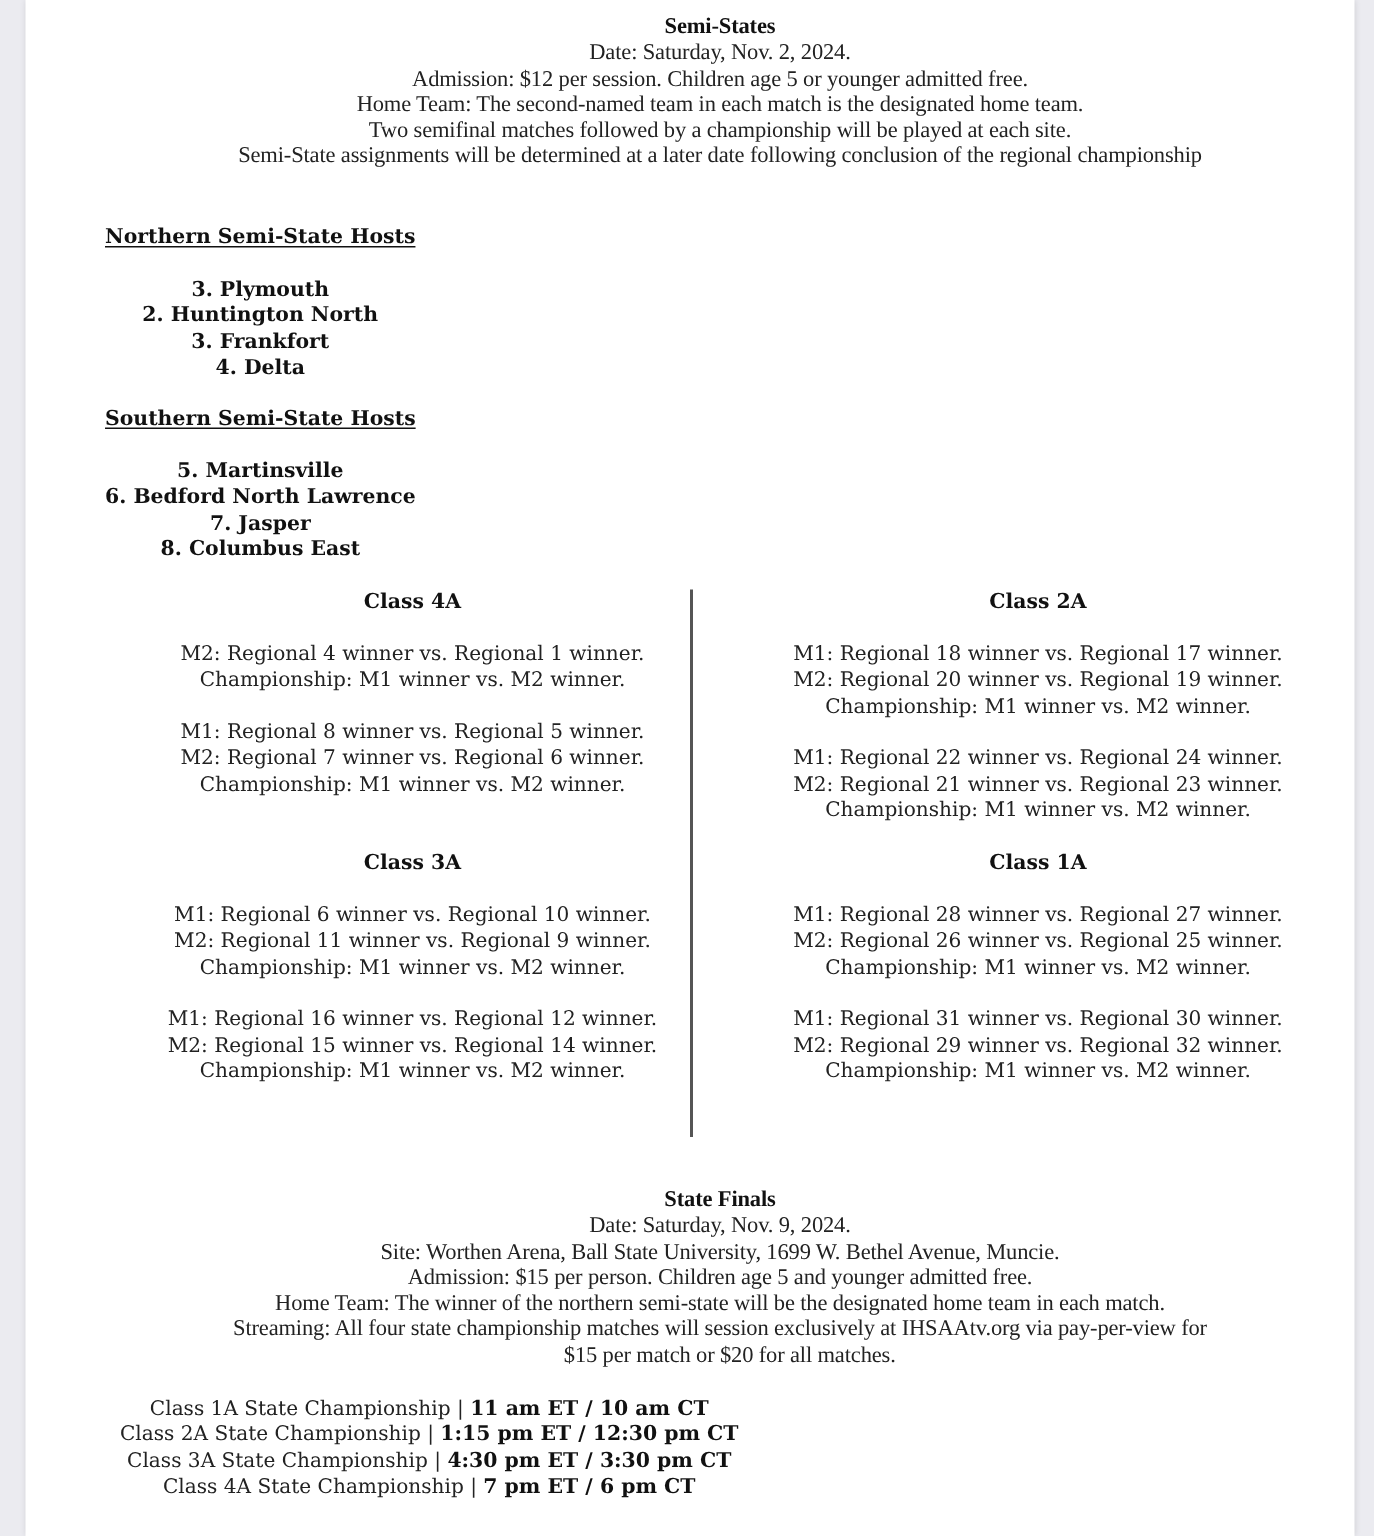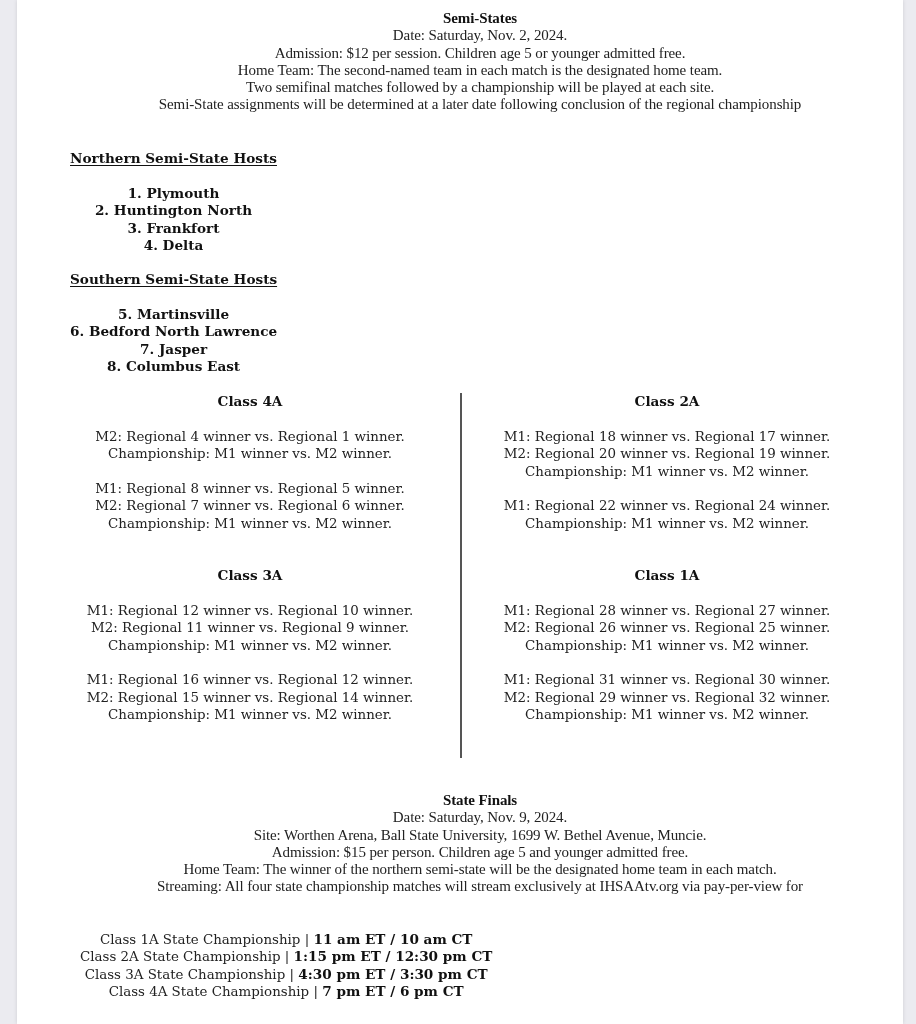--- a/index.html
+++ b/index.html
@@ -17,42 +17,42 @@
   }
   .cond { font-family: "Liberation Serif", "DejaVu Serif", serif; font-size: 15px; line-height: 17.3px; letter-spacing: -0.1px; }
   .abs { position: absolute; }
   .bold { font-weight: bold; color: #111; }
   .underline { text-decoration: underline; text-underline-offset: 2px; }
   .slab { font-family: "DejaVu Serif", serif; font-size: 13.4px; line-height: 17.4px; }
   .slab-bold { font-family: "DejaVu Serif", serif; font-size: 13.6px; font-weight: bold; line-height: 17.4px; color: #111; }
   .line { white-space: nowrap; }
   .indent { padding-left: 13px; }
   .divider { position: absolute; left: 443px; top: 393px; width: 1.5px; height: 365px; background: #555; }
-  .col { position: absolute; width: 360px; }
+  .col { position: absolute; width: 360px; margin-left: 25px; }
   .blank { height: 17.4px; }
   .sep { font-weight: normal; }
 </style>
 </head>
 <body>
 
 <div class="page">
 
   <div class="abs cond" style="left:53px; top:10px; width:820px;">
     <div class="line bold">Semi-States</div>
     <div class="line">Date: Saturday, Nov. 2, 2024.</div>
     <div class="line">Admission: $12 per session. Children age 5 or younger admitted free.</div>
     <div class="line">Home Team: The second-named team in each match is the designated home team.</div>
     <div class="line">Two semifinal matches followed by a championship will be played at each site.</div>
     <div class="line">Semi-State assignments will be determined at a later date following conclusion of the regional championship</div>
   </div>
 
   <div class="abs" style="left:53px; top:150px;">
     <div class="line slab-bold underline">Northern Semi-State Hosts</div>
     <div class="blank"></div>
-    <div class="line slab-bold">1. Plymouth</div>
+    <div class="line slab-bold">3. Plymouth</div>
     <div class="line slab-bold">2. Huntington North</div>
     <div class="line slab-bold">3. Frankfort</div>
     <div class="line slab-bold">4. Delta</div>
   </div>
 
   <div class="abs" style="left:53px; top:271px;">
     <div class="line slab-bold underline">Southern Semi-State Hosts</div>
     <div class="blank"></div>
     <div class="line slab-bold">5. Martinsville</div>
     <div class="line slab-bold">6. Bedford North Lawrence</div>
@@ -72,27 +72,28 @@
   </div>
 
   <div class="col" style="left:470px; top:393px;">
     <div class="line slab-bold">Class 2A</div>
     <div class="blank"></div>
     <div class="line slab">M1: Regional 18 winner vs. Regional 17 winner.</div>
     <div class="line slab">M2: Regional 20 winner vs. Regional 19 winner.</div>
     <div class="line slab">Championship: M1 winner vs. M2 winner.</div>
     <div class="blank"></div>
     <div class="line slab">M1: Regional 22 winner vs. Regional 24 winner.</div>
+    <div class="line slab">M2: Regional 21 winner vs. Regional 23 winner.</div>
     <div class="line slab">Championship: M1 winner vs. M2 winner.</div>
   </div>
 
   <div class="col" style="left:53px; top:567px;">
     <div class="line slab-bold">Class 3A</div>
     <div class="blank"></div>
-    <div class="line slab">M1: Regional 12 winner vs. Regional 10 winner.</div>
+    <div class="line slab">M1: Regional 6 winner vs. Regional 10 winner.</div>
     <div class="line slab">M2: Regional 11 winner vs. Regional 9 winner.</div>
     <div class="line slab">Championship: M1 winner vs. M2 winner.</div>
     <div class="blank"></div>
     <div class="line slab">M1: Regional 16 winner vs. Regional 12 winner.</div>
     <div class="line slab">M2: Regional 15 winner vs. Regional 14 winner.</div>
     <div class="line slab">Championship: M1 winner vs. M2 winner.</div>
   </div>
 
   <div class="col" style="left:470px; top:567px;">
     <div class="line slab-bold">Class 1A</div>
@@ -107,21 +108,22 @@
   </div>
 
   <div class="divider"></div>
 
   <div class="abs cond" style="left:53px; top:792px; width:820px;">
     <div class="line bold">State Finals</div>
     <div class="line">Date: Saturday, Nov. 9, 2024.</div>
     <div class="line">Site: Worthen Arena, Ball State University, 1699 W. Bethel Avenue, Muncie.</div>
     <div class="line">Admission: $15 per person. Children age 5 and younger admitted free.</div>
     <div class="line">Home Team: The winner of the northern semi-state will be the designated home team in each match.</div>
-    <div class="line">Streaming: All four state championship matches will stream exclusively at IHSAAtv.org via pay-per-view for</div>
+    <div class="line">Streaming: All four state championship matches will session exclusively at IHSAAtv.org via pay-per-view for</div>
+    <div class="line indent">$15 per match or $20 for all matches.</div>
   </div>
 
   <div class="abs" style="left:63px; top:931px;">
     <div class="line slab">
       <span>Class 1A State Championship</span>
       <span class="sep">|</span>
       <span class="slab-bold">11 am ET / 10 am CT</span>
     </div>
     <div class="line slab">
       <span>Class 2A State Championship</span>

